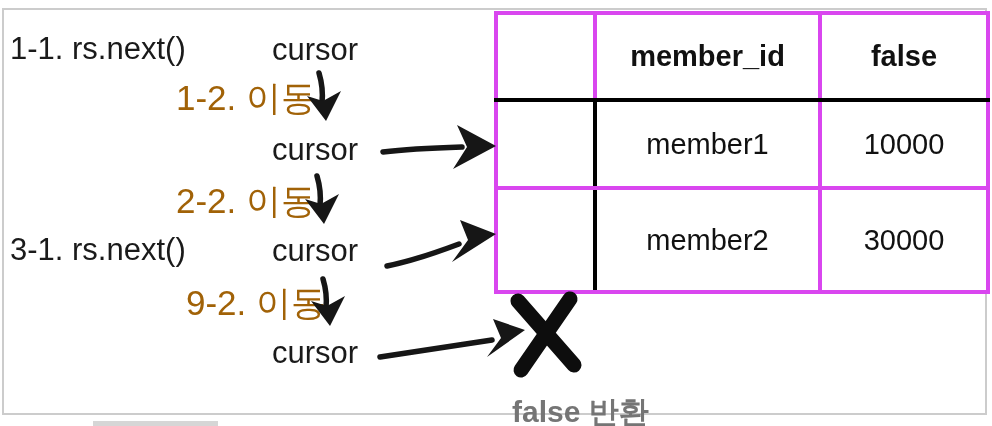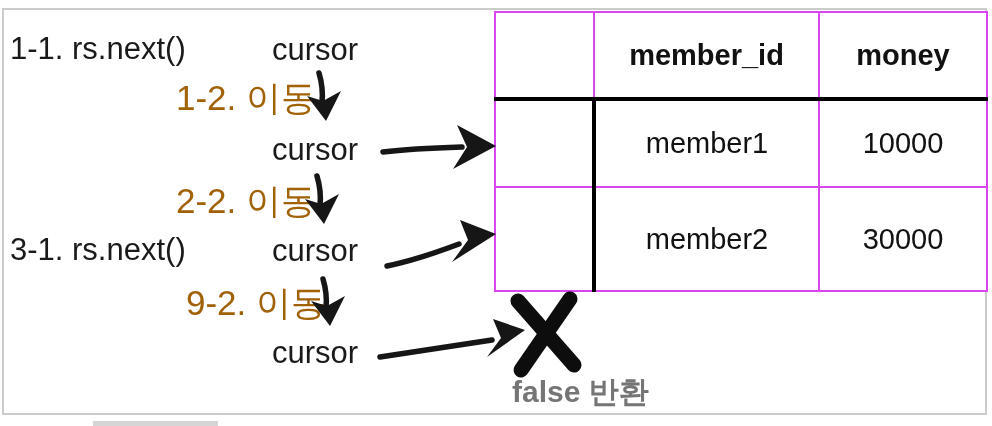--- a/index.html
+++ b/index.html
@@ -31,21 +31,21 @@
 
   table.rs {
     position: absolute;
     left: 494px; top: 11px;
     width: 492px;
     border-collapse: collapse;
     table-layout: fixed;
     background: #ffffff;
   }
   table.rs th, table.rs td {
-    border: 2px solid #d946ef;
+    border: 4px solid #d946ef;
     text-align: center;
     vertical-align: middle;
     padding: 0;
     color: #111111;
     overflow: hidden;
   }
   table.rs thead tr { height: 87px; }
   table.rs tbody tr.r1 { height: 88px; padding-left: 20px; }
   table.rs tbody tr.r2 { height: 104px; }
   table.rs thead th { font-size: 29px; font-weight: 700; border-bottom: 4px solid #000000; }
@@ -81,33 +81,33 @@
   <span class="t gray" style="left:176px; top:80px;">1-2. 이동</span>
 
   <span class="t ink" style="left:272px; top:134px;">cursor</span>
   <span class="t gray" style="left:176px; top:183px;">2-2. 이동</span>
 
   <span class="t ink" style="left:10px;  top:234px;">3-1. rs.next()</span>
   <span class="t ink" style="left:272px; top:235px;">cursor</span>
   <span class="t gray" style="left:186px; top:285px;">9-2. 이동</span>
 
   <span class="t ink" style="left:272px; top:337px;">cursor</span>
-  <span class="t falsel" style="left:512px; top:376px;">false 반환</span>
+  <span class="t falsel" style="left:512px; top:396px;">false 반환</span>
 
   <table class="rs">
     <colgroup>
       <col style="width:99px">
       <col style="width:225px">
       <col style="width:168px">
     </colgroup>
     <thead>
       <tr>
         <th></th>
         <th>member_id</th>
-        <th>money</th>
+        <th>false</th>
       </tr>
     </thead>
     <tbody>
       <tr class="r1">
         <td></td>
         <td>member1</td>
         <td>10000</td>
       </tr>
       <tr class="r2">
         <td></td>

